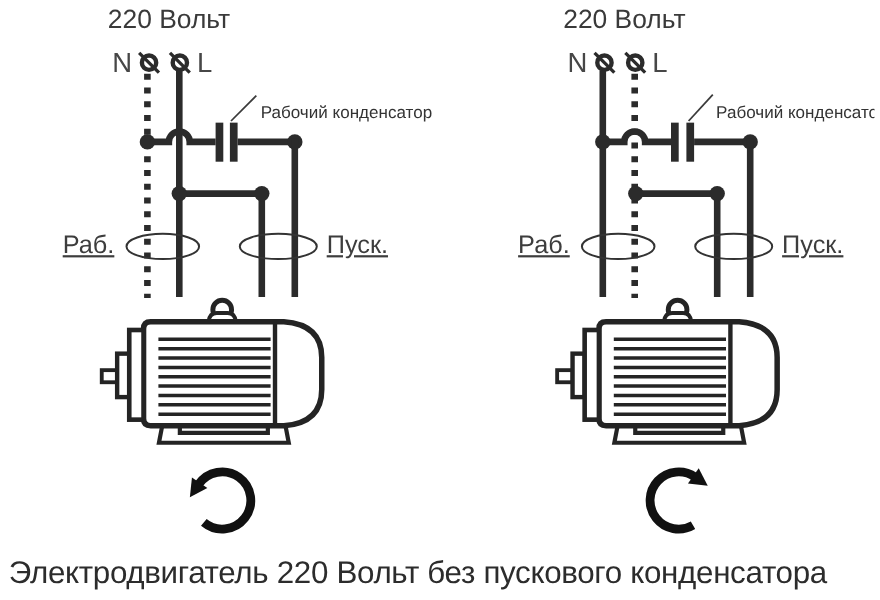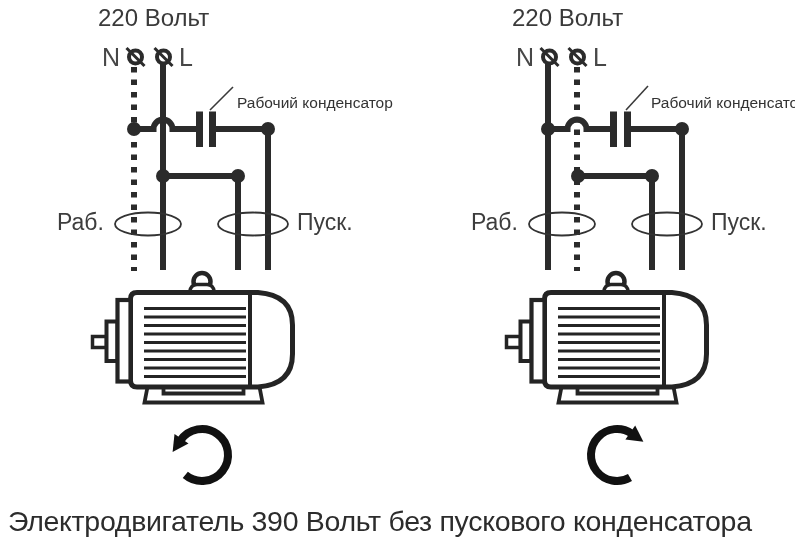--- a/index.html
+++ b/index.html
@@ -5,21 +5,21 @@
   html,body{margin:0;padding:0;background:#fff;}
   .stage{
     position:relative;width:795px;height:545px;background:#ffffff;overflow:hidden;
     font-family:"Liberation Sans", sans-serif;
   }
   .stage svg{position:absolute;left:0;top:0;}
   .lbl{position:absolute;white-space:nowrap;color:#3a3a3a;line-height:1;}
   .title-lbl{font-size:24px;}
   .term-lbl{font-size:25px;color:#474747;}
   .cap-lbl{font-size:15.5px;color:#333333;margin-top:19px;}
-  .wind-lbl{font-size:23px;color:#3d3d3d;}
+  .wind-lbl{font-size:23px;color:#3d3d3d;text-decoration:underline;}
   .caption{
     position:absolute;left:8px;top:505px;font-size:28.5px;letter-spacing:-0.3px;
     color:#2c2c2c;white-space:nowrap;
   }
   
   .wire{stroke:#2b2b2b;stroke-width:6;fill:none;}
   .wire-dotted{stroke:#2b2b2b;stroke-width:6;fill:none;stroke-dasharray:5.5 7;}
   .dot{fill:#2b2b2b;stroke:none;}
   .plate{fill:#2b2b2b;stroke:none;}
   .coil{fill:none;stroke:#333333;stroke-width:1.8;}
@@ -161,14 +161,14 @@
   <div class="lbl wind-lbl" style="left:57px;top:211px;">Раб.</div>
   <div class="lbl wind-lbl" style="left:297px;top:211px;">Пуск.</div>
 
   <div class="lbl title-lbl" style="left:512px;top:6px;">220 Вольт</div>
   <div class="lbl term-lbl" style="left:516px;top:45px;">N</div>
   <div class="lbl term-lbl" style="left:593px;top:45px;">L</div>
   <div class="lbl cap-lbl" style="left:651px;top:76px;">Рабочий конденсатор</div>
   <div class="lbl wind-lbl" style="left:471px;top:211px;">Раб.</div>
   <div class="lbl wind-lbl" style="left:711px;top:211px;">Пуск.</div>
 
-  <div class="caption">Электродвигатель 390 Вольт без пускового конденсатора</div>
+  <div class="caption">Электродвигатель 220 Вольт без пускового конденсатора</div>
 </div>
 
 </body></html>

